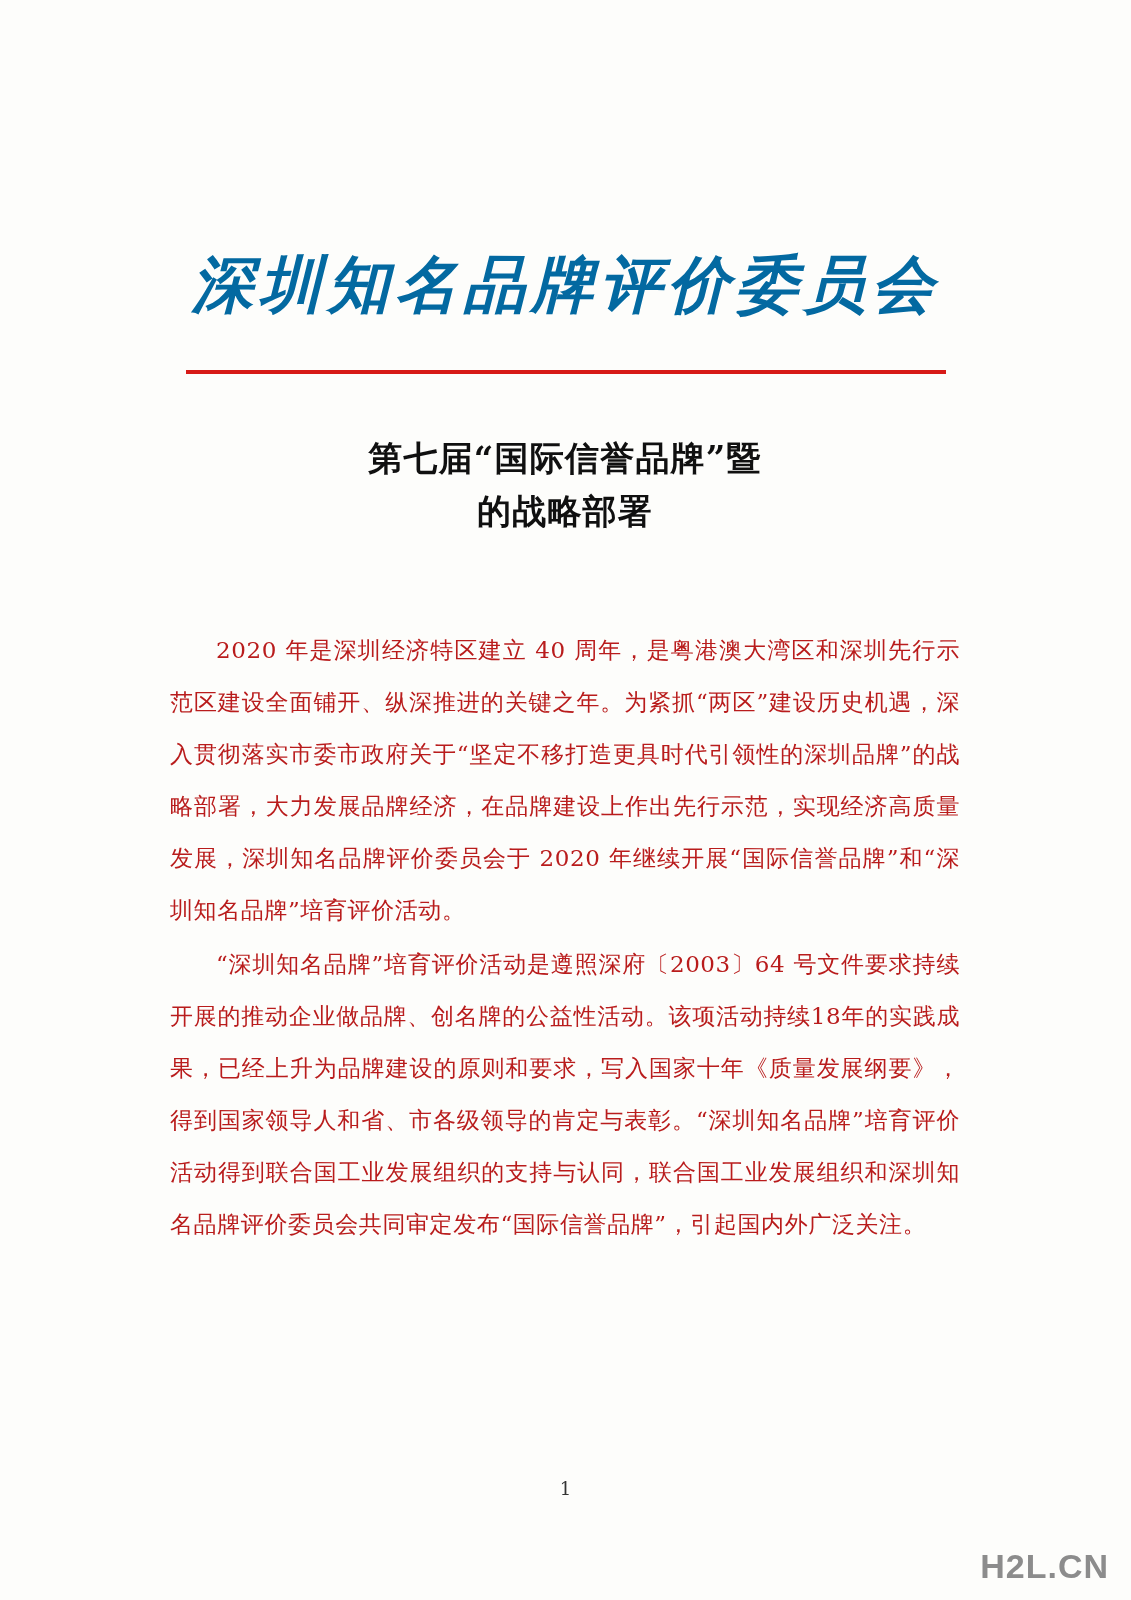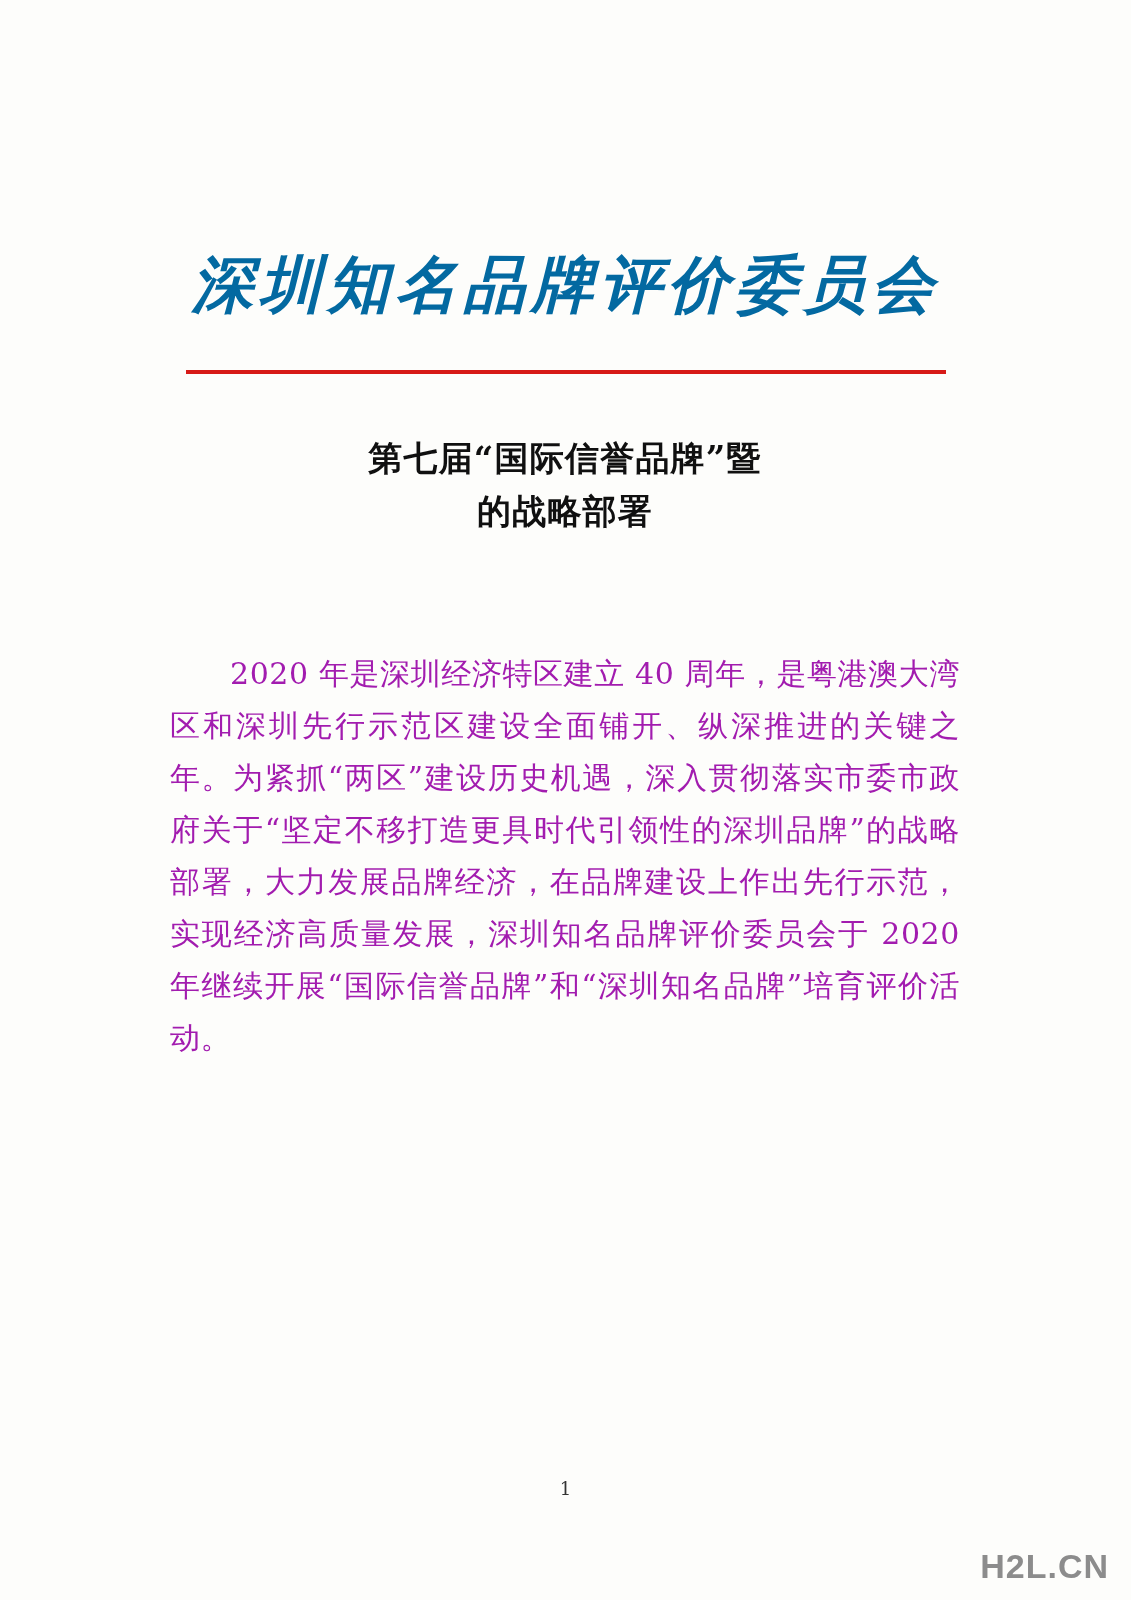--- a/index.html
+++ b/index.html
@@ -62,25 +62,25 @@
     letter-spacing: 1.2px;
     margin-top: 12px;
   }
   .doc-title div {
     white-space: nowrap;
   }
 
   
   .body-text {
     position: absolute;
-    top: 648px;
+    top: 624px;
     left: 170px;
     width: 790px;
-    color: #a21caf;
-    font-size: 30px;
+    color: #b91c1c;
+    font-size: 23px;
     line-height: 52px;
     letter-spacing: 0.6px;
     text-align: justify;
     text-justify: inter-ideograph;
   }
   .body-text p {
     margin: 0 0 2px 0;
     text-indent: 2em;
   }
 
@@ -117,19 +117,20 @@
   </div>
   <div class="letterhead-rule"></div>
 
   <div class="doc-title">
     <div>第七届“国际信誉品牌”暨</div>
     <div>的战略部署</div>
   </div>
 
   <div class="body-text">
     <p>2020 年是深圳经济特区建立 40 周年，是粤港澳大湾区和深圳先行示范区建设全面铺开、纵深推进的关键之年。为紧抓“两区”建设历史机遇，深入贯彻落实市委市政府关于“坚定不移打造更具时代引领性的深圳品牌”的战略部署，大力发展品牌经济，在品牌建设上作出先行示范，实现经济高质量发展，深圳知名品牌评价委员会于 2020 年继续开展“国际信誉品牌”和“深圳知名品牌”培育评价活动。</p>
+    <p>“深圳知名品牌”培育评价活动是遵照深府〔2003〕64 号文件要求持续开展的推动企业做品牌、创名牌的公益性活动。该项活动持续18年的实践成果，已经上升为品牌建设的原则和要求，写入国家十年《质量发展纲要》，得到国家领导人和省、市各级领导的肯定与表彰。“深圳知名品牌”培育评价活动得到联合国工业发展组织的支持与认同，联合国工业发展组织和深圳知名品牌评价委员会共同审定发布“国际信誉品牌”，引起国内外广泛关注。</p>
   </div>
 
   <div class="page-number">1</div>
 
   <div class="watermark">H2L.CN</div>
 
 </div>
 
 </body></html>

